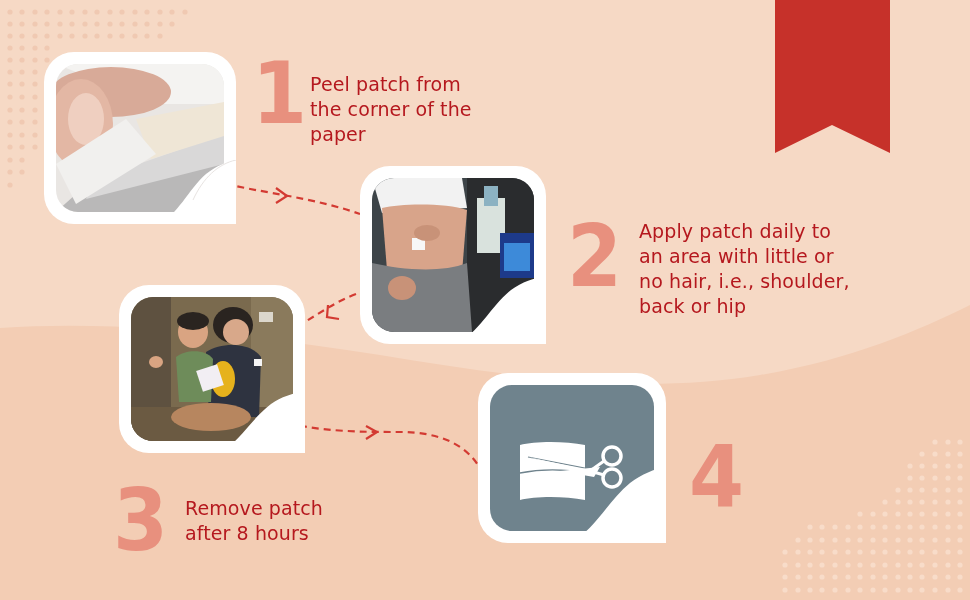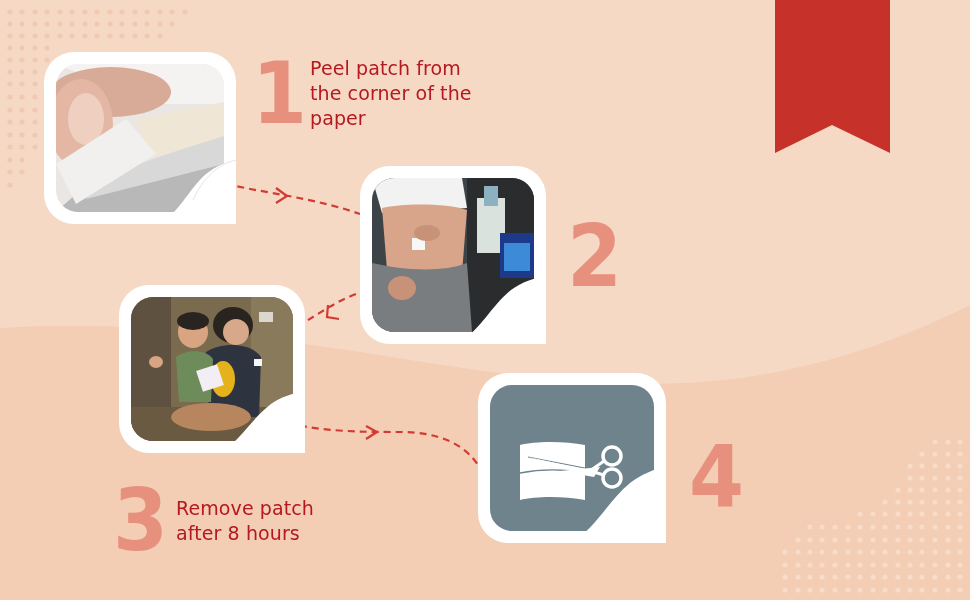--- a/index.html
+++ b/index.html
@@ -334,25 +334,29 @@
         <path d="M100,86 L114,76" stroke="#ffffff" stroke-width="3"></path>
         <path d="M100,86 L114,90" stroke="#ffffff" stroke-width="3"></path>
       </svg>
     </div>
     <svg class="curl" width="96" height="76" viewBox="0 0 96 76">
       <path d="M96,0 L96,76 L0,76 C24,64 38,34 60,16 C72,7 84,2 96,0 Z" fill="#ffffff"></path>
     </svg>
   </div>
 
   <div class="num" style="left:252px;top:50px">1</div>
-  <div class="step-text" style="left:310px;top:56px">Peel patch from
+  <div class="step-text" style="left:310px;top:72px">Peel patch from
 the corner of the
 paper</div>
 
   <div class="num" style="left:567px;top:213px">2</div>
+  <div class="step-text" style="left:639px;top:219px">Apply patch daily to
+an area with little or
+no hair, i.e., shoulder,
+back or hip</div>
 
   <div class="num" style="left:113px;top:477px">3</div>
-  <div class="step-text" style="left:176px;top:496px">Remove patch
+  <div class="step-text" style="left:185px;top:496px">Remove patch
 after 8 hours</div>
 
   <div class="num" style="left:689px;top:433px">4</div>
 
 </div>
 
 </body></html>

